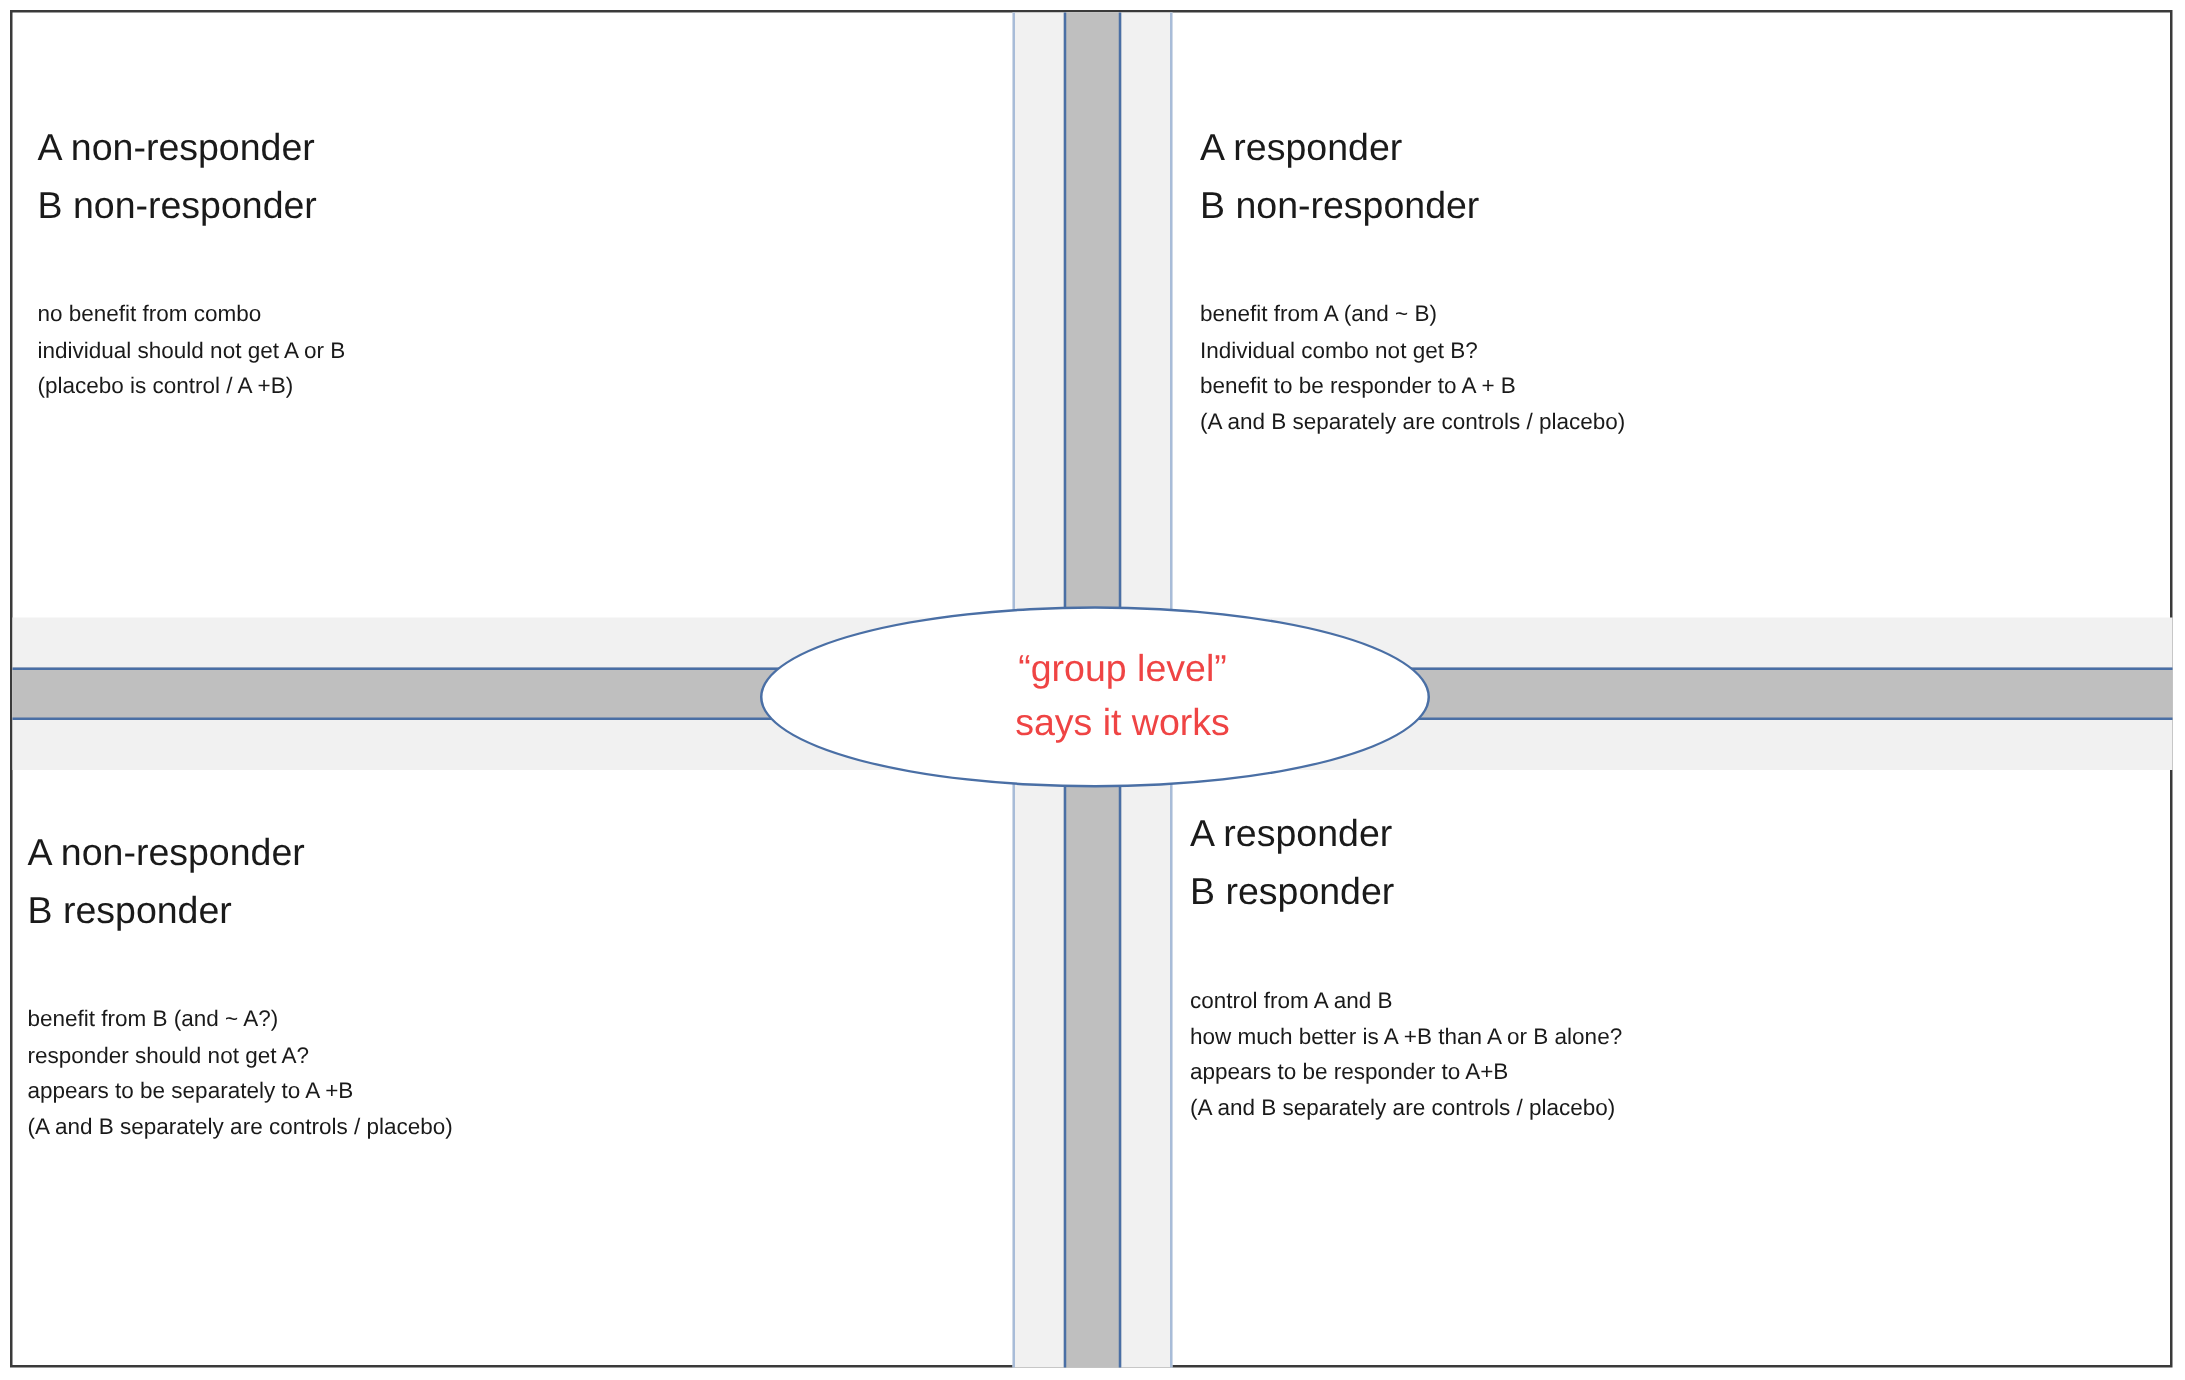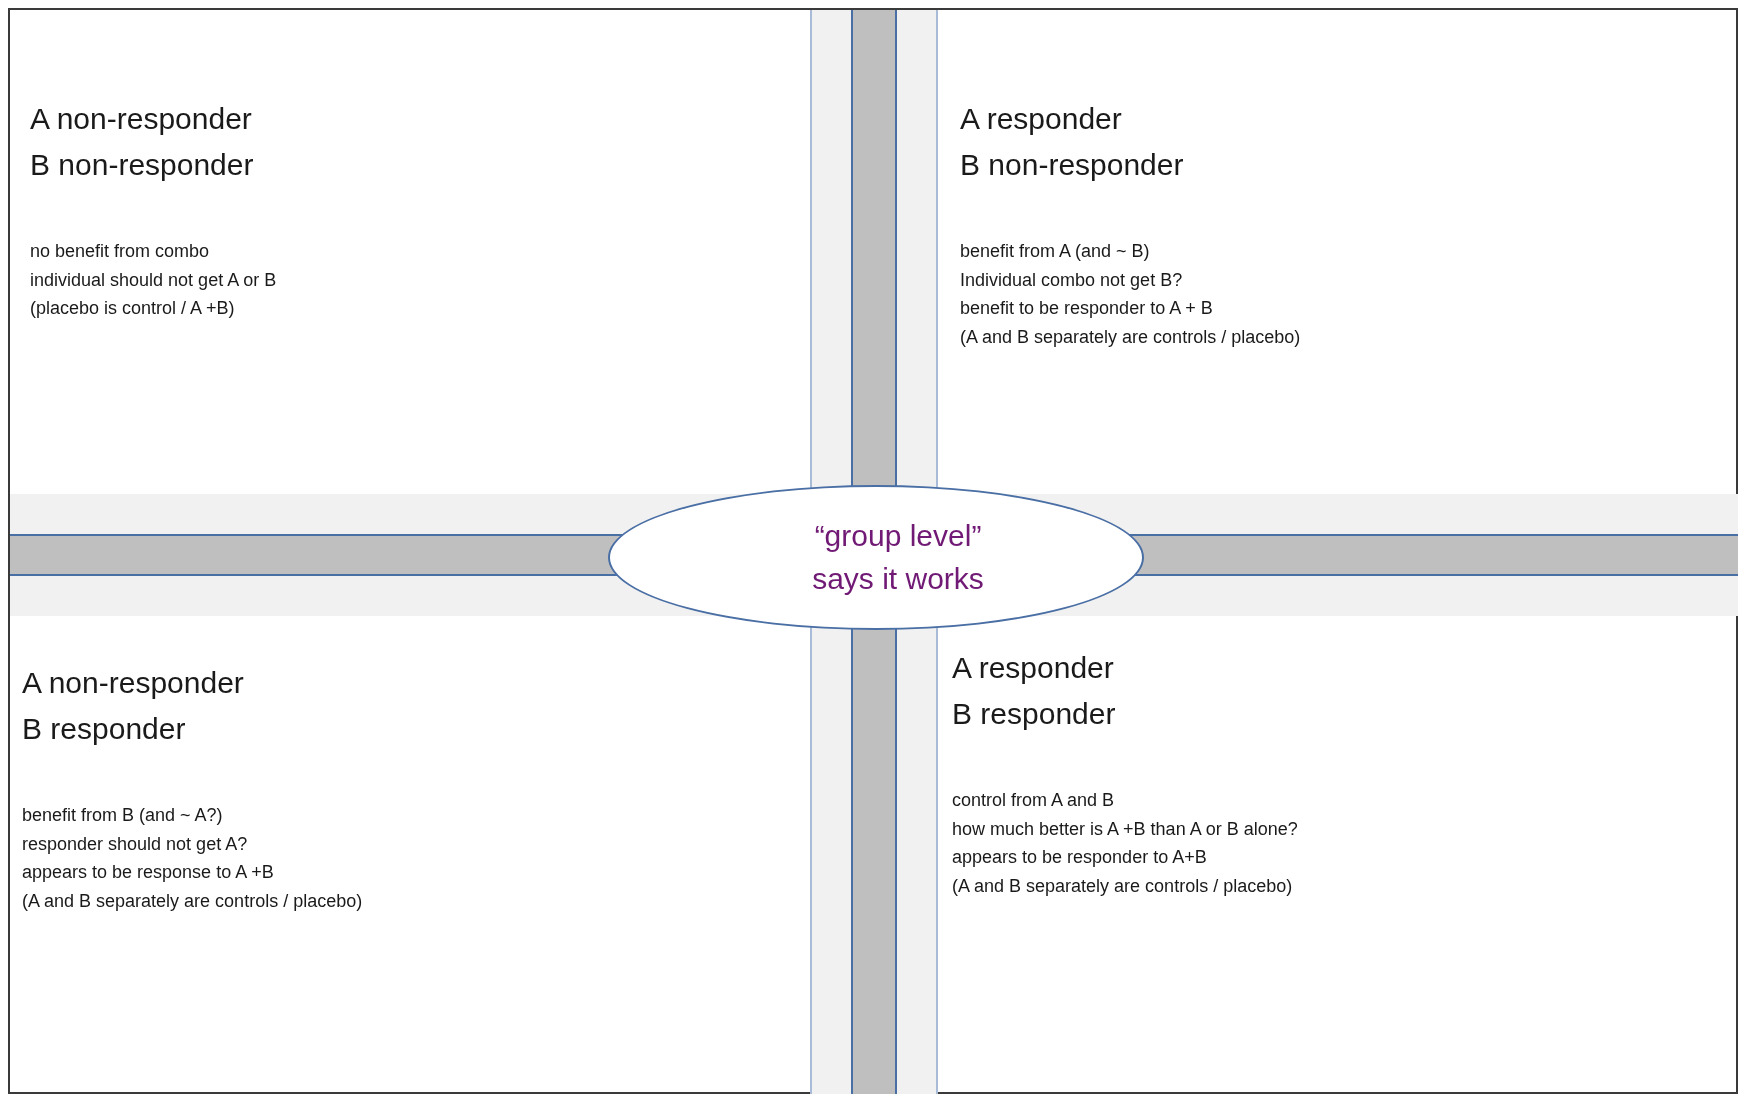--- a/index.html
+++ b/index.html
@@ -84,21 +84,21 @@
     border: 2px solid #4a6fa5;
     border-radius: 50%;
     display: flex;
     flex-direction: column;
     align-items: center;
     justify-content: center;
     z-index: 5;
   }
   .center-ellipse .line {
     font-size: 30px;
-    color: #701a75;
+    color: #ef4444;
     line-height: 1.42;
     white-space: nowrap;
     margin-left: 44px;
   }
 
   
   .quadrant {
     position: absolute;
     display: flex;
     flex-direction: column;
@@ -160,21 +160,21 @@
     <div class="q-body">benefit to be responder to A + B</div>
     <div class="q-body">(A and B separately are controls / placebo)</div>
   </div>
 
   <div class="quadrant" id="q-bl">
     <div class="q-heading">A non-responder</div>
     <div class="q-heading">B responder</div>
     <div class="q-gap"></div>
     <div class="q-body">benefit from B (and ~ A?)</div>
     <div class="q-body">responder should not get A?</div>
-    <div class="q-body">appears to be response to A +B</div>
+    <div class="q-body">appears to be separately to A +B</div>
     <div class="q-body">(A and B separately are controls / placebo)</div>
   </div>
 
   <div class="quadrant" id="q-br">
     <div class="q-heading">A responder</div>
     <div class="q-heading">B responder</div>
     <div class="q-gap"></div>
     <div class="q-body">control from A and B</div>
     <div class="q-body">how much better is A +B  than A or B alone?</div>
     <div class="q-body">appears to be responder to A+B</div>

